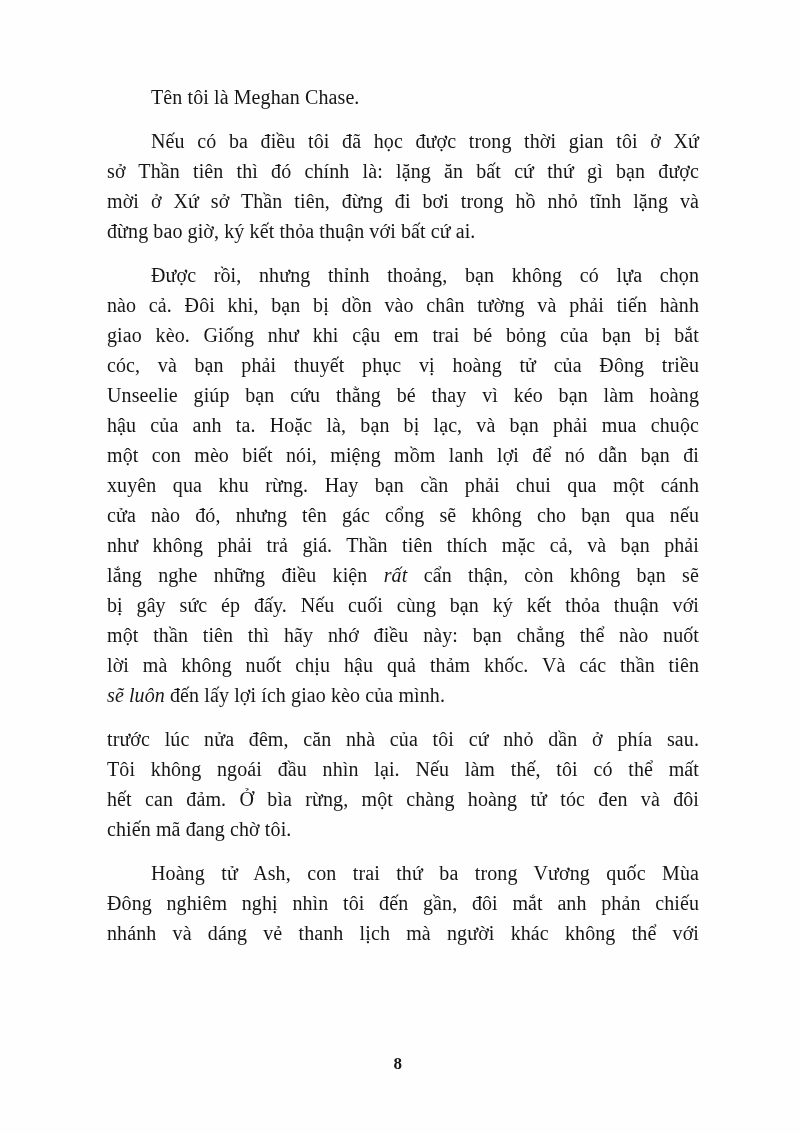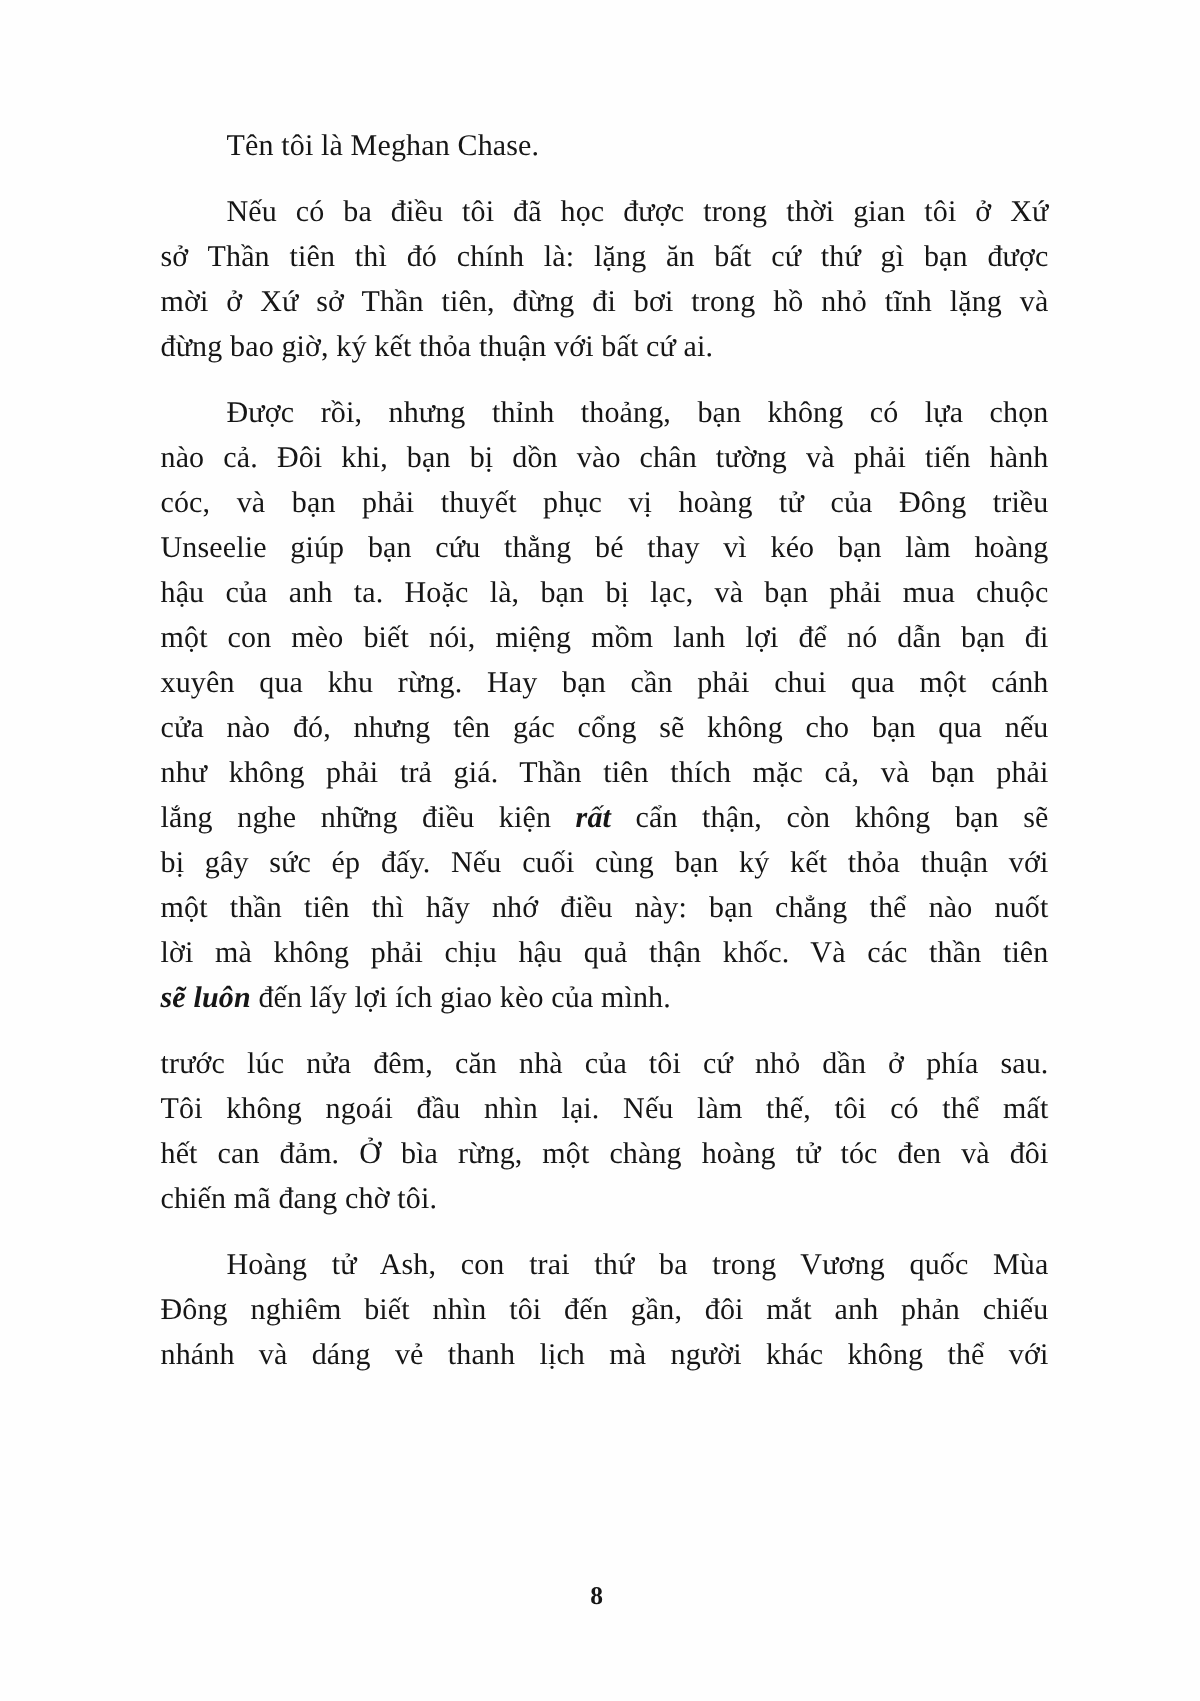--- a/index.html
+++ b/index.html
@@ -33,21 +33,20 @@
     letter-spacing: 0.1px;
   }
   .line.first {
     text-indent: 44px;
   }
   .line.endline {
     text-align-last: left;
   }
   .line em {
     font-style: italic;
-    font-weight: bold;
   }
   .page-number {
     position: absolute;
     top: 1054px;
     left: 0;
     width: 796px;
     text-align: center;
     font-size: 17px;
     font-weight: 700;
     letter-spacing: 0.5px;
@@ -63,39 +62,40 @@
       </div>
       <div class="paragraph">
         <div class="line first">Nếu có ba điều tôi đã học được trong thời gian tôi ở Xứ</div>
         <div class="line">sở Thần tiên thì đó chính là: lặng ăn bất cứ thứ gì bạn được</div>
         <div class="line">mời ở Xứ sở Thần tiên, đừng đi bơi trong hồ nhỏ tĩnh lặng và</div>
         <div class="line endline">đừng bao giờ, ký kết thỏa thuận với bất cứ ai.</div>
       </div>
       <div class="paragraph">
         <div class="line first">Được rồi, nhưng thỉnh thoảng, bạn không có lựa chọn</div>
         <div class="line">nào cả. Đôi khi, bạn bị dồn vào chân tường và phải tiến hành</div>
+        <div class="line">giao kèo. Giống như khi cậu em trai bé bỏng của bạn bị bắt</div>
         <div class="line">cóc, và bạn phải thuyết phục vị hoàng tử của Đông triều</div>
         <div class="line">Unseelie giúp bạn cứu thằng bé thay vì kéo bạn làm hoàng</div>
         <div class="line">hậu của anh ta. Hoặc là, bạn bị lạc, và bạn phải mua chuộc</div>
         <div class="line">một con mèo biết nói, miệng mồm lanh lợi để nó dẫn bạn đi</div>
         <div class="line">xuyên qua khu rừng. Hay bạn cần phải chui qua một cánh</div>
         <div class="line">cửa nào đó, nhưng tên gác cổng sẽ không cho bạn qua nếu</div>
         <div class="line">như không phải trả giá. Thần tiên thích mặc cả, và bạn phải</div>
         <div class="line">lắng nghe những điều kiện <em>rất</em> cẩn thận, còn không bạn sẽ</div>
         <div class="line">bị gây sức ép đấy. Nếu cuối cùng bạn ký kết thỏa thuận với</div>
         <div class="line">một thần tiên thì hãy nhớ điều này: bạn chẳng thể nào nuốt</div>
-        <div class="line">lời mà không phải chịu hậu quả thận khốc. Và các thần tiên</div>
+        <div class="line">lời mà không nuốt chịu hậu quả thảm khốc. Và các thần tiên</div>
         <div class="line endline"><em>sẽ luôn</em> đến lấy lợi ích giao kèo của mình.</div>
       </div>
       <div class="paragraph">
         <div class="line">trước lúc nửa đêm, căn nhà của tôi cứ nhỏ dần ở phía sau.</div>
         <div class="line">Tôi không ngoái đầu nhìn lại. Nếu làm thế, tôi có thể mất</div>
         <div class="line">hết can đảm. Ở bìa rừng, một chàng hoàng tử tóc đen và đôi</div>
         <div class="line endline">chiến mã đang chờ tôi.</div>
       </div>
       <div class="paragraph">
         <div class="line first">Hoàng tử Ash, con trai thứ ba trong Vương quốc Mùa</div>
-        <div class="line">Đông nghiêm biết nhìn tôi đến gần, đôi mắt anh phản chiếu</div>
+        <div class="line">Đông nghiêm nghị nhìn tôi đến gần, đôi mắt anh phản chiếu</div>
         <div class="line">nhánh và dáng vẻ thanh lịch mà người khác không thể với</div>
       </div>
     </div>
   <div class="page-number">8</div>
 </div>
 
 </body></html>

